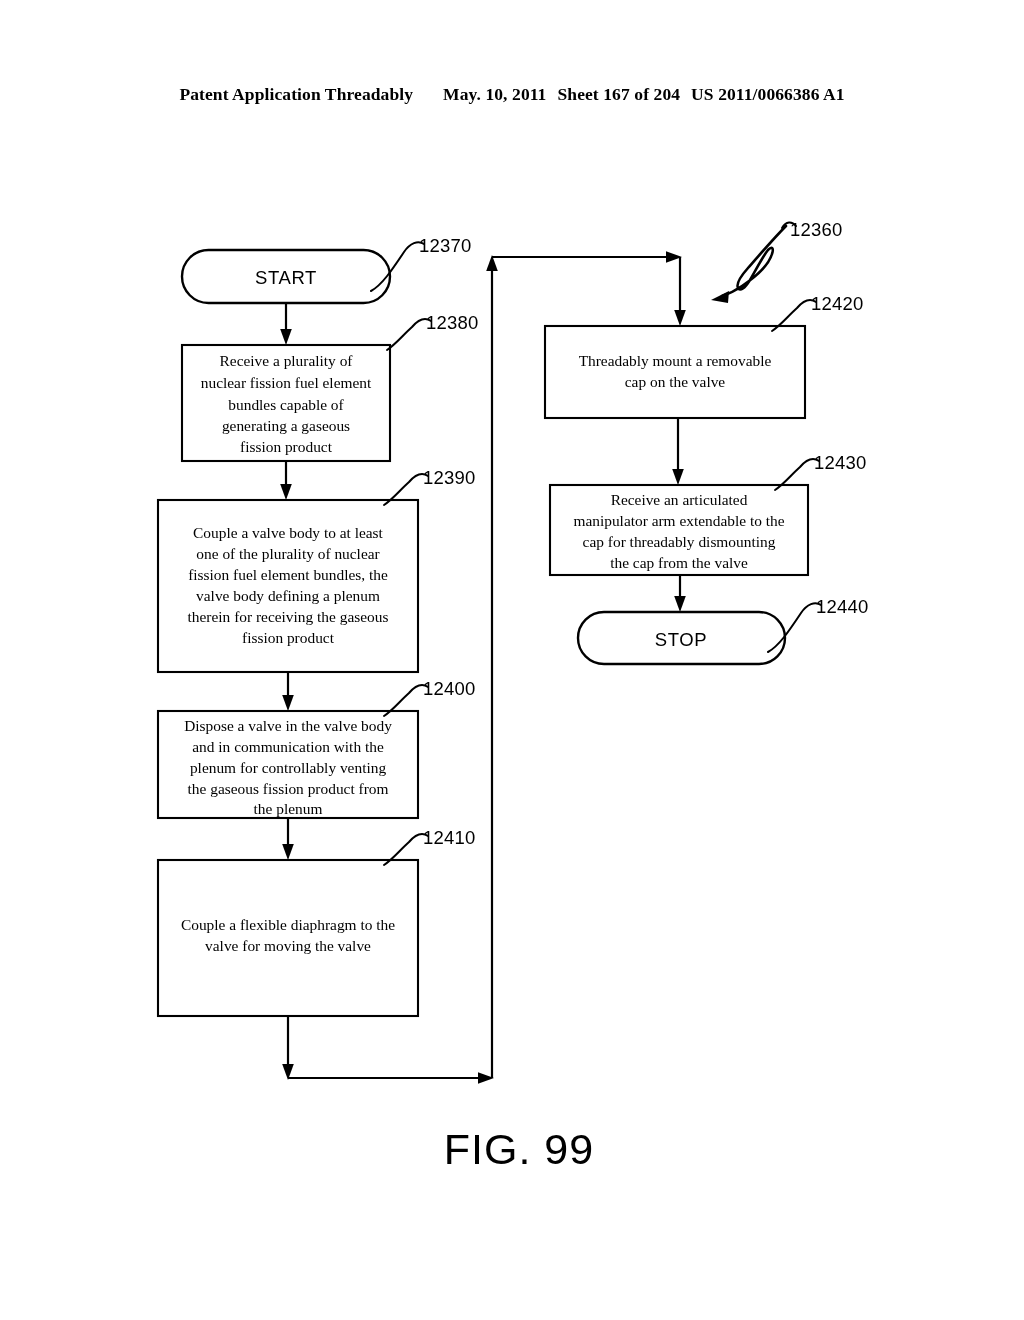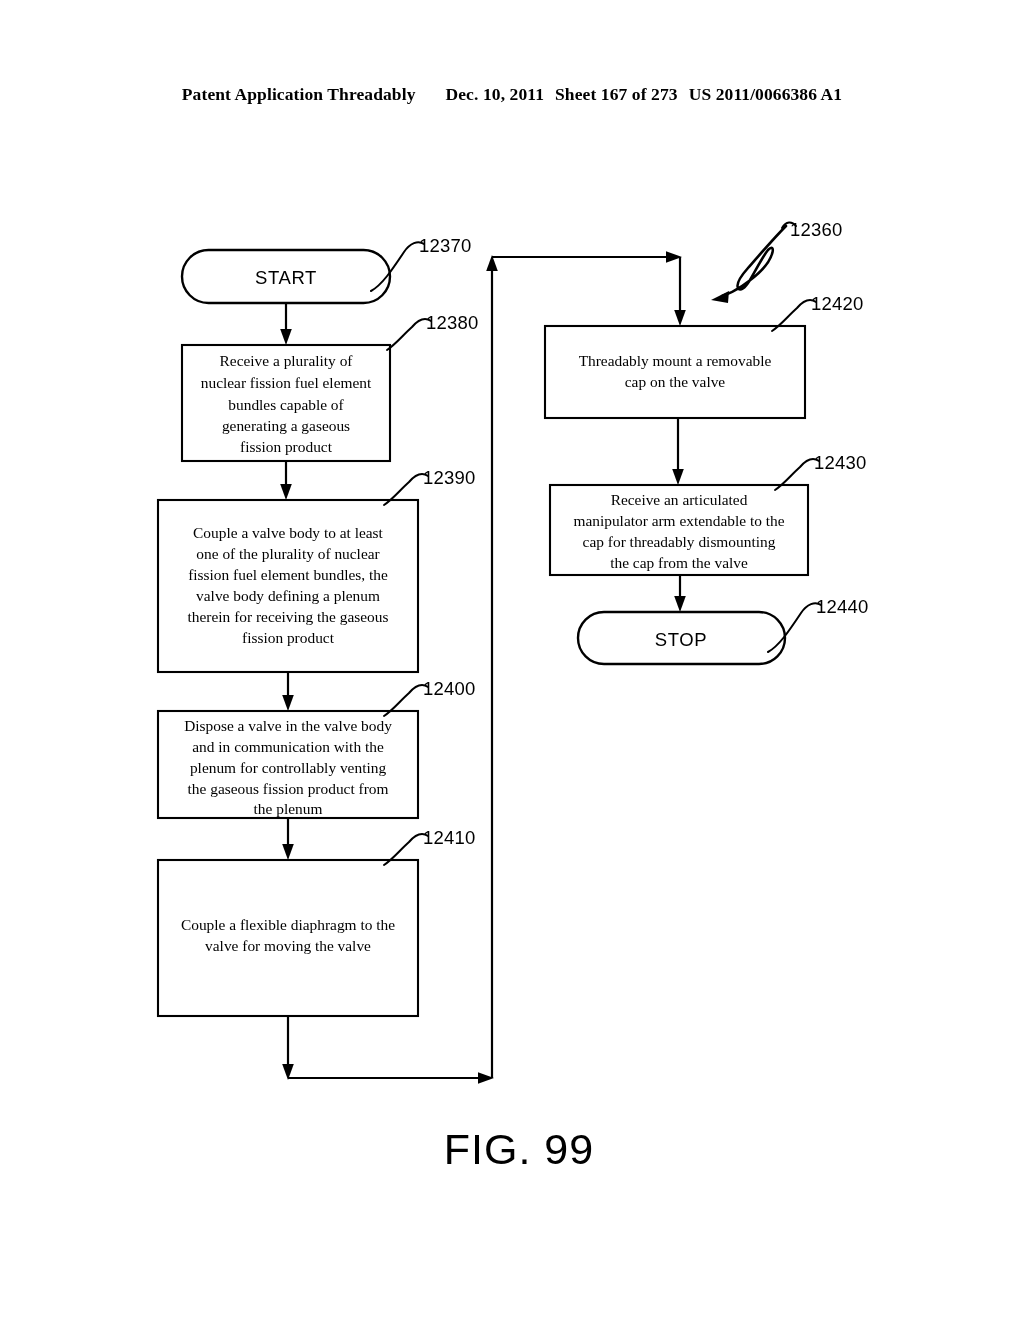--- a/index.html
+++ b/index.html
@@ -88,21 +88,21 @@
     font-size: 43px;
     fill: #000000;
     text-anchor: middle;
     letter-spacing: 1px;
   }
 </style>
 </head>
 <body>
 
 <div id="page-header">
-  <span class="hdr-seg">Patent Application Threadably</span><span class="gap-lg"></span><span class="hdr-seg">Dec. 10, 2011</span><span class="gap-sm"></span><span class="hdr-seg">Sheet 167 of 273</span><span class="gap-sm"></span><span class="hdr-seg">US 2011/0066386 A1</span>
+  <span class="hdr-seg">Patent Application Threadably</span><span class="gap-lg"></span><span class="hdr-seg">May. 10, 2011</span><span class="gap-sm"></span><span class="hdr-seg">Sheet 167 of 204</span><span class="gap-sm"></span><span class="hdr-seg">US 2011/0066386 A1</span>
 </div>
 
 <div id="figure-canvas">
 <svg width="1024" height="1320" viewBox="0 0 1024 1320" xmlns="http://www.w3.org/2000/svg">
 
   <g>
     <path class="flow-line" d="M 288 1016 L 288 1070"></path>
     <polygon class="arrow-head" points="288,1080 282.2,1064 293.8,1064"></polygon>
 
     <path class="flow-line" d="M 288 1078 L 484 1078"></path>

